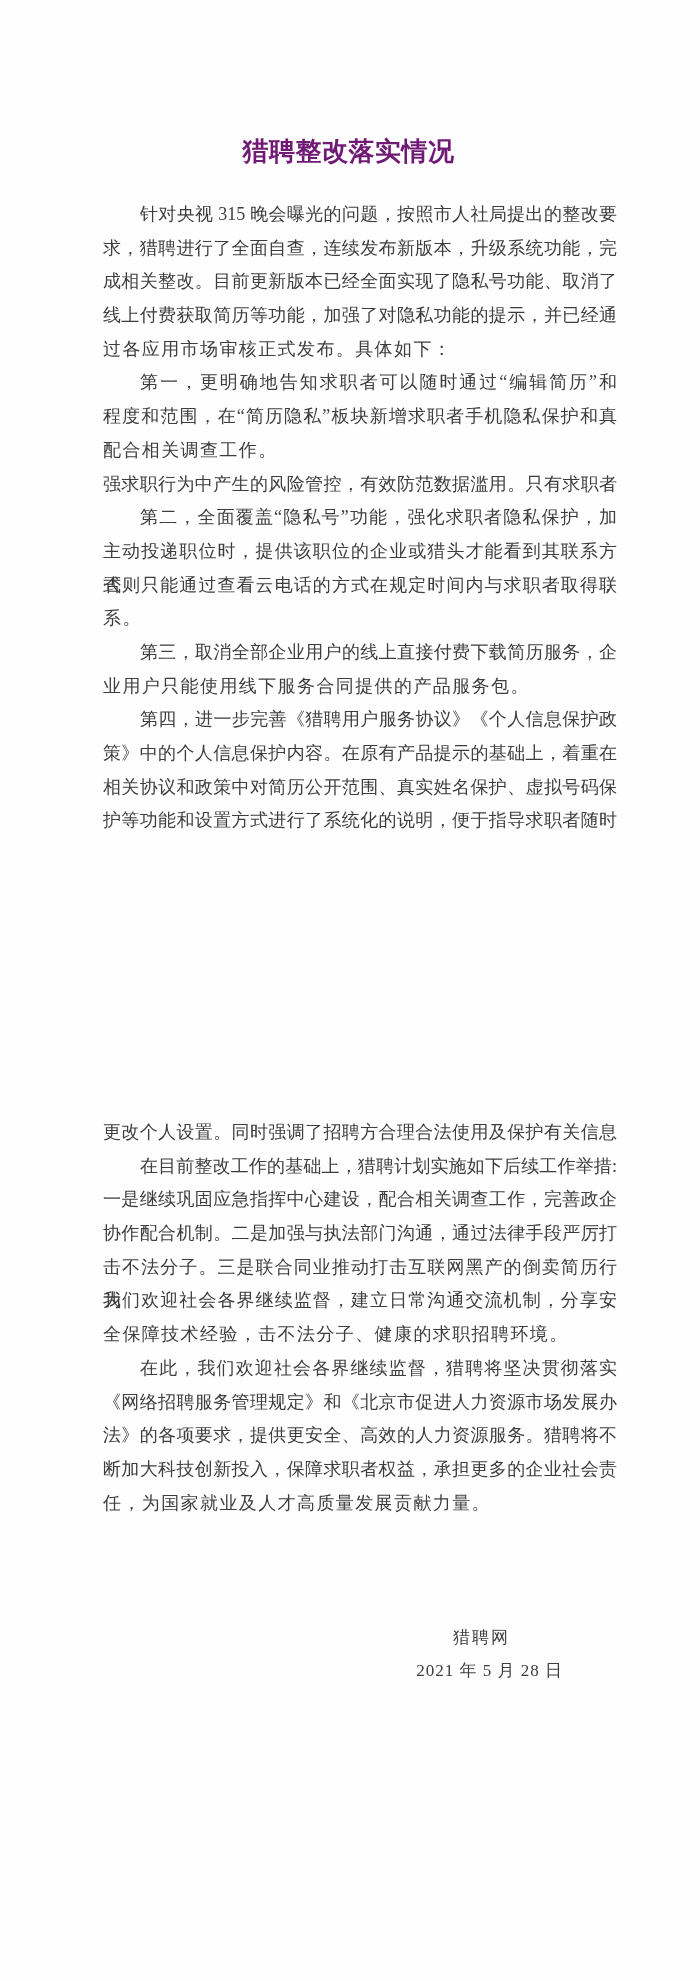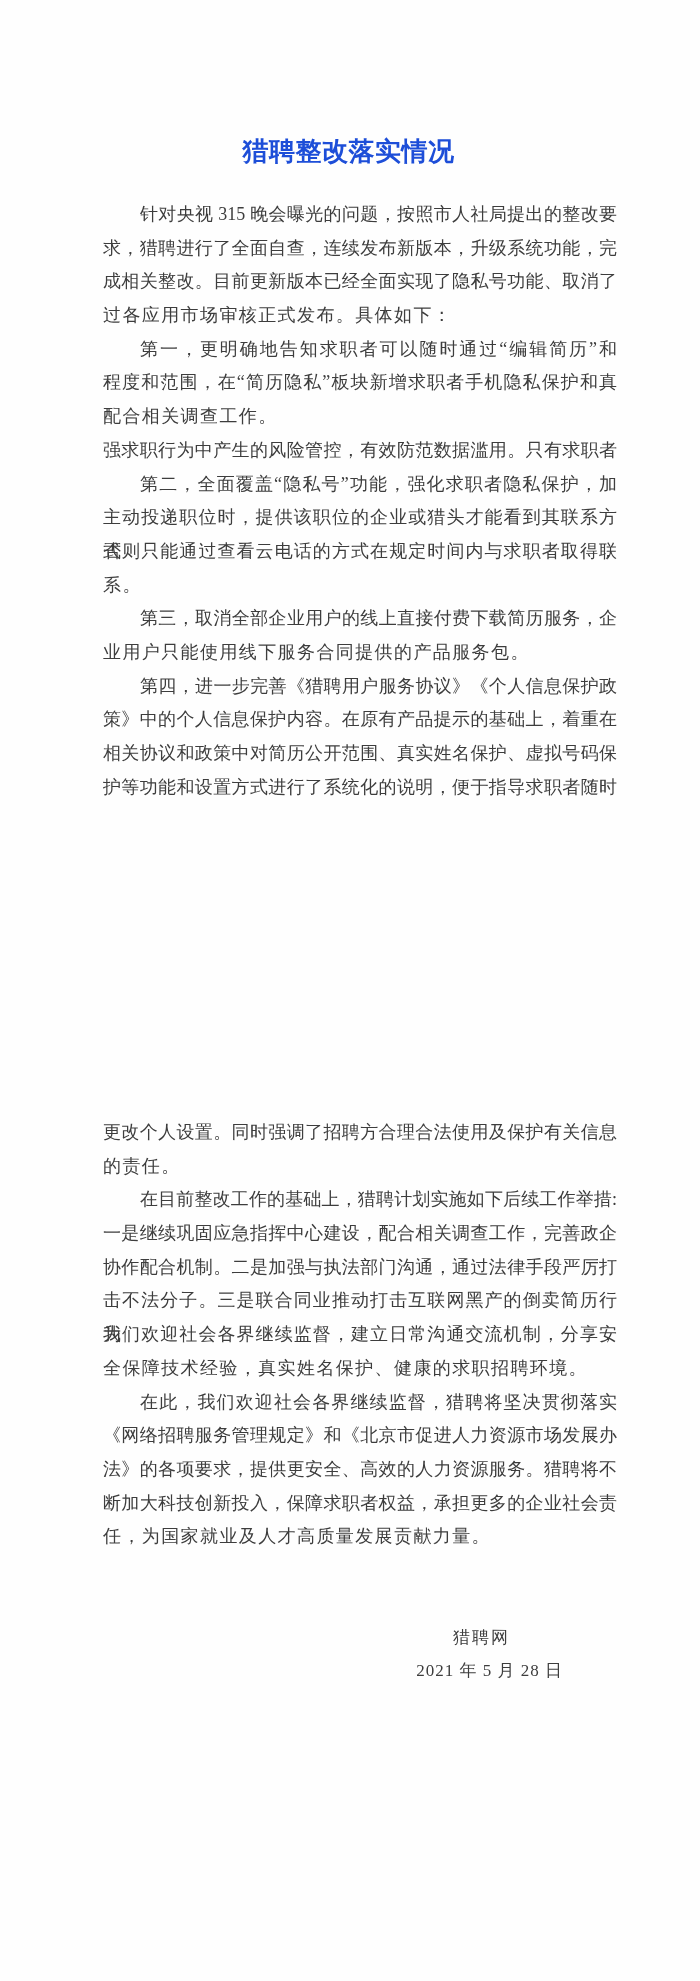--- a/index.html
+++ b/index.html
@@ -18,21 +18,21 @@
   .doc-title {
     position: absolute;
     top: 118px;
     left: 0;
     width: 697px;
     text-align: center;
     font-size: 26px;
     line-height: 33px;
     font-weight: 600;
     letter-spacing: 0.5px;
-    color: #1d4ed8;
+    color: #701a75;
   }
   .text-block {
     position: absolute;
     left: 95px;
     width: 522px;
   }
   #page1-block { top: 198px; }
   #page2-block { top: 1116px; }
   .line {
     height: 33.7px;
@@ -70,46 +70,46 @@
 </style>
 </head>
 <body>
 
 <h1 class="doc-title">猎聘整改落实情况</h1>
 
 <div id="page1-block" class="text-block">
     <div class="line indent">针对央视 315 晚会曝光的问题，按照市人社局提出的整改要</div>
     <div class="line">求，猎聘进行了全面自查，连续发布新版本，升级系统功能，完</div>
     <div class="line">成相关整改。目前更新版本已经全面实现了隐私号功能、取消了</div>
+    <div class="line">线上付费获取简历等功能，加强了对隐私功能的提示，并已经通</div>
     <div class="line last">过各应用市场审核正式发布。具体如下：</div>
     <div class="line indent">第一，更明确地告知求职者可以随时通过“编辑简历”和</div>
     <div class="line">程度和范围，在“简历隐私”板块新增求职者手机隐私保护和真</div>
     <div class="line last">配合相关调查工作。</div>
     <div class="line">强求职行为中产生的风险管控，有效防范数据滥用。只有求职者</div>
     <div class="line indent">第二，全面覆盖“隐私号”功能，强化求职者隐私保护，加</div>
     <div class="line">主动投递职位时，提供该职位的企业或猎头才能看到其联系方式，</div>
     <div class="line">否则只能通过查看云电话的方式在规定时间内与求职者取得联</div>
     <div class="line last">系。</div>
     <div class="line indent">第三，取消全部企业用户的线上直接付费下载简历服务，企</div>
     <div class="line last">业用户只能使用线下服务合同提供的产品服务包。</div>
     <div class="line indent">第四，进一步完善《猎聘用户服务协议》《个人信息保护政</div>
     <div class="line">策》中的个人信息保护内容。在原有产品提示的基础上，着重在</div>
     <div class="line">相关协议和政策中对简历公开范围、真实姓名保护、虚拟号码保</div>
     <div class="line">护等功能和设置方式进行了系统化的说明，便于指导求职者随时</div>
   </div>
 
 <div id="page2-block" class="text-block">
     <div class="line">更改个人设置。同时强调了招聘方合理合法使用及保护有关信息</div>
-    <div class="line last">的责任。</div>
     <div class="line indent">在目前整改工作的基础上，猎聘计划实施如下后续工作举措:</div>
     <div class="line">一是继续巩固应急指挥中心建设，配合相关调查工作，完善政企</div>
     <div class="line">协作配合机制。二是加强与执法部门沟通，通过法律手段严厉打</div>
     <div class="line">击不法分子。三是联合同业推动打击互联网黑产的倒卖简历行为，</div>
     <div class="line">我们欢迎社会各界继续监督，建立日常沟通交流机制，分享安</div>
-    <div class="line last">全保障技术经验，真实姓名保护、健康的求职招聘环境。</div>
+    <div class="line last">全保障技术经验，击不法分子、健康的求职招聘环境。</div>
     <div class="line indent">在此，我们欢迎社会各界继续监督，猎聘将坚决贯彻落实</div>
     <div class="line">《网络招聘服务管理规定》和《北京市促进人力资源市场发展办</div>
     <div class="line">法》的各项要求，提供更安全、高效的人力资源服务。猎聘将不</div>
     <div class="line">断加大科技创新投入，保障求职者权益，承担更多的企业社会责</div>
     <div class="line last">任，为国家就业及人才高质量发展贡献力量。</div>
   </div>
 
 <div id="sig-name" class="sig">猎聘网</div>
 
 <div id="sig-date" class="sig">2021 年 5 月 28 日</div>

